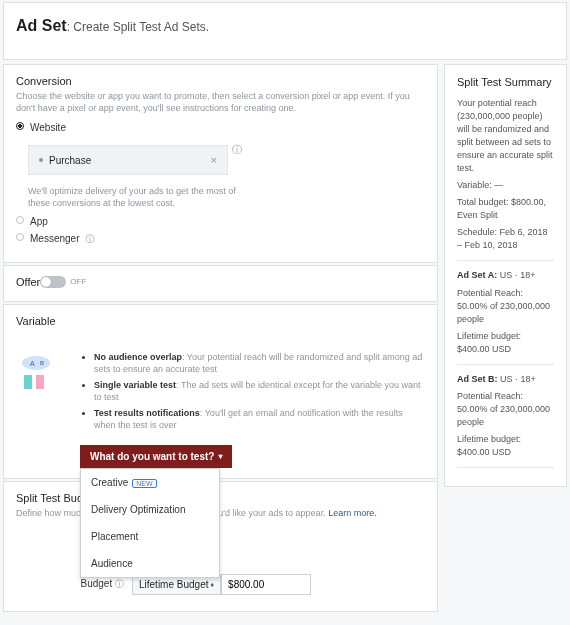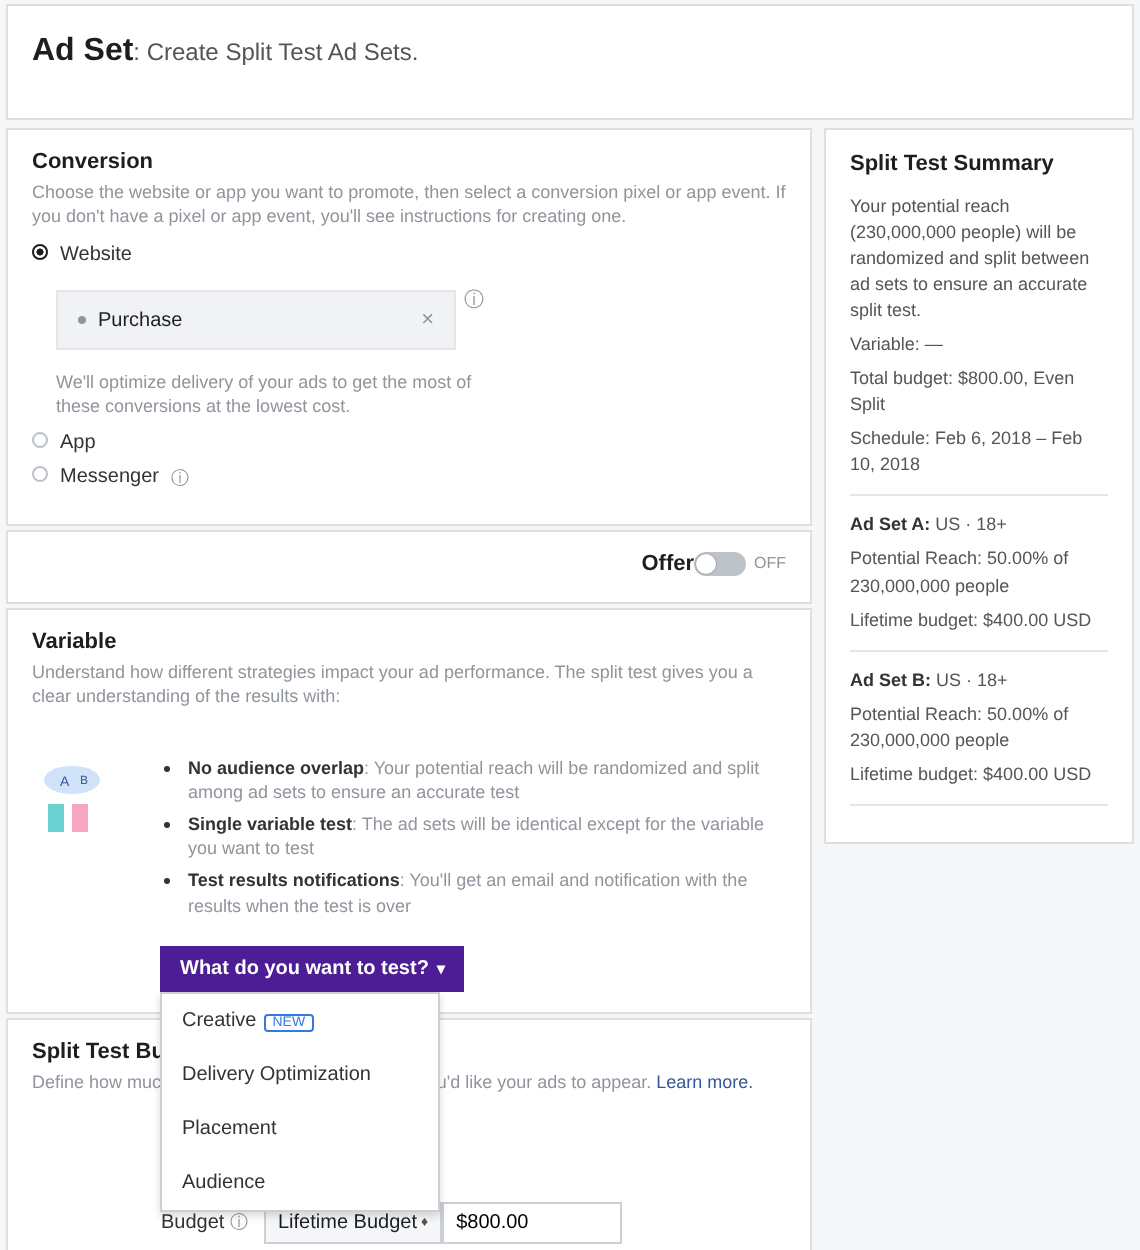--- a/index.html
+++ b/index.html
@@ -3,44 +3,44 @@
 <meta charset="utf-8">
 <style>
 *{box-sizing:border-box;margin:0;padding:0;font-family:Helvetica,Arial,sans-serif}
 body{background:#f6f7f9;width:570px;font-size:10px;color:#1c1e21}
 .card{background:#fff;border:1px solid #dddfe2;margin:2px 3px;padding:10px 12px}
 .header{padding:14px 12px 24px}
 .header b{font-size:16px;font-weight:bold}
 .header span{font-size:12px;color:#555}
 .layout{display:flex;align-items:flex-start}
 .left{flex:1;min-width:0}
-.right{width:155px;margin-right:3px}
-h3{font-size:11px;font-weight:bold;color:#1c1e21;margin-bottom:3px}
+.right{width:123px;margin-right:3px}
+h3{font-size:11px;font-weight:normal;color:#1c1e21;margin-bottom:3px}
 .sub{font-size:9px;color:#90949c;line-height:1.35;margin-bottom:8px}
 .opt{display:flex;align-items:flex-start;gap:6px;font-size:10px;color:#333;margin:6px 0}
 .radio{width:8px;height:8px;border:1px solid #bec2c9;border-radius:50%}
 .radio.filled{border-color:#1c1e21;background:radial-gradient(#1c1e21 40%,#fff 44%)}
 .pill{background:#f1f2f3;border:1px solid #e4e6eb;padding:8px 10px;display:flex;align-items:center;gap:6px;margin:6px 0 4px 12px;position:relative;width:200px}
 .pill .dot{width:4px;height:4px;background:#90949c;border-radius:50%}
 .pill .x{margin-left:auto;color:#90949c;font-size:11px}
 .infoicon{color:#90949c;font-size:10px}
 .note{font-size:9px;color:#90949c;margin:6px 0 6px 12px;line-height:1.35;max-width:220px}
-.offer-row{display:flex;align-items:flex-start;justify-content:flex-end}
+.offer-row{display:flex;align-items:flex-start;justify-content:flex-start}
 .toggle{display:flex;align-items:center;gap:4px}
 .toggle .track{width:26px;height:12px;background:#bec2c9;border-radius:10px;position:relative}
 .toggle .knob{width:10px;height:10px;background:#fff;border-radius:50%;position:absolute;top:1px;left:1px;box-shadow:0 0 1px rgba(0,0,0,.4)}
 .toggle .lbl{font-size:8px;color:#90949c}
 .link{color:#365899}
 .var-row{display:flex;gap:24px;margin-top:24px}
 .var-img{width:40px;flex:none;padding-top:2px}
 .bul{list-style:disc;padding-left:14px}
 .bul li{font-size:9px;color:#333;margin-bottom:4px;line-height:1.35}
 .bul b{font-weight:bold}
 .bul .grey{color:#90949c}
-.btn{background:#4c1d95;color:#fff;font-size:10px;font-weight:bold;padding:6px 10px;border:none;display:inline-flex;align-items:center;gap:4px;margin-top:10px}
+.btn{background:#7f1d1d;color:#fff;font-size:10px;font-weight:bold;padding:6px 10px;border:none;display:inline-flex;align-items:center;gap:4px;margin-top:10px}
 .btn .caret{font-size:8px}
 .menu{position:absolute;background:#fff;border:1px solid #ccd0d5;box-shadow:0 2px 4px rgba(0,0,0,.15);width:140px;z-index:10}
 .menu .mi{padding:8px 10px;font-size:10px;color:#333}
 .new{border:1px solid #3578e5;color:#3578e5;font-size:7px;padding:0 3px;border-radius:2px;margin-left:4px}
 .form-row{display:flex;align-items:flex-start;gap:8px;margin:6px 0}
 .form-row .lbl{width:108px;text-align:right;font-size:10px;color:#333;padding-top:4px}
 .select{background:#f5f6f7;border:1px solid #ccd0d5;padding:4px 6px;font-size:10px;display:inline-flex;align-items:center;gap:2px}
 .tri{font-size:7px;color:#555}
 .input{border:1px solid #ccd0d5;padding:4px 6px;font-size:10px;width:90px}
 .sum{font-size:9px;color:#555;line-height:1.45}
@@ -95,21 +95,20 @@
       <div class="track">
               <div class="knob"></div>
             </div>
       <span class="lbl">OFF</span>
     </div>
   </div>
 </div>
 
 <div class="card" style="position:relative">
   <h3>Variable</h3>
-  <div class="sub">Understand how different strategies impact your ad performance. The split test gives you a clear understanding of the results with:</div>
   <div class="var-row">
     <div class="var-img">
       <svg width="40" height="40" viewBox="0 0 40 40">
               <ellipse cx="20" cy="10" rx="14" ry="7" fill="#cfe2f7"></ellipse>
               <text x="14" y="13" font-size="7" fill="#3b5998">A</text>
               <text x="24" y="12" font-size="6" fill="#3b5998">B</text>
               <rect x="8" y="22" width="8" height="14" fill="#6bd1d1"></rect>
               <rect x="20" y="22" width="8" height="14" fill="#f7a6c0"></rect>
             </svg>
     </div>

